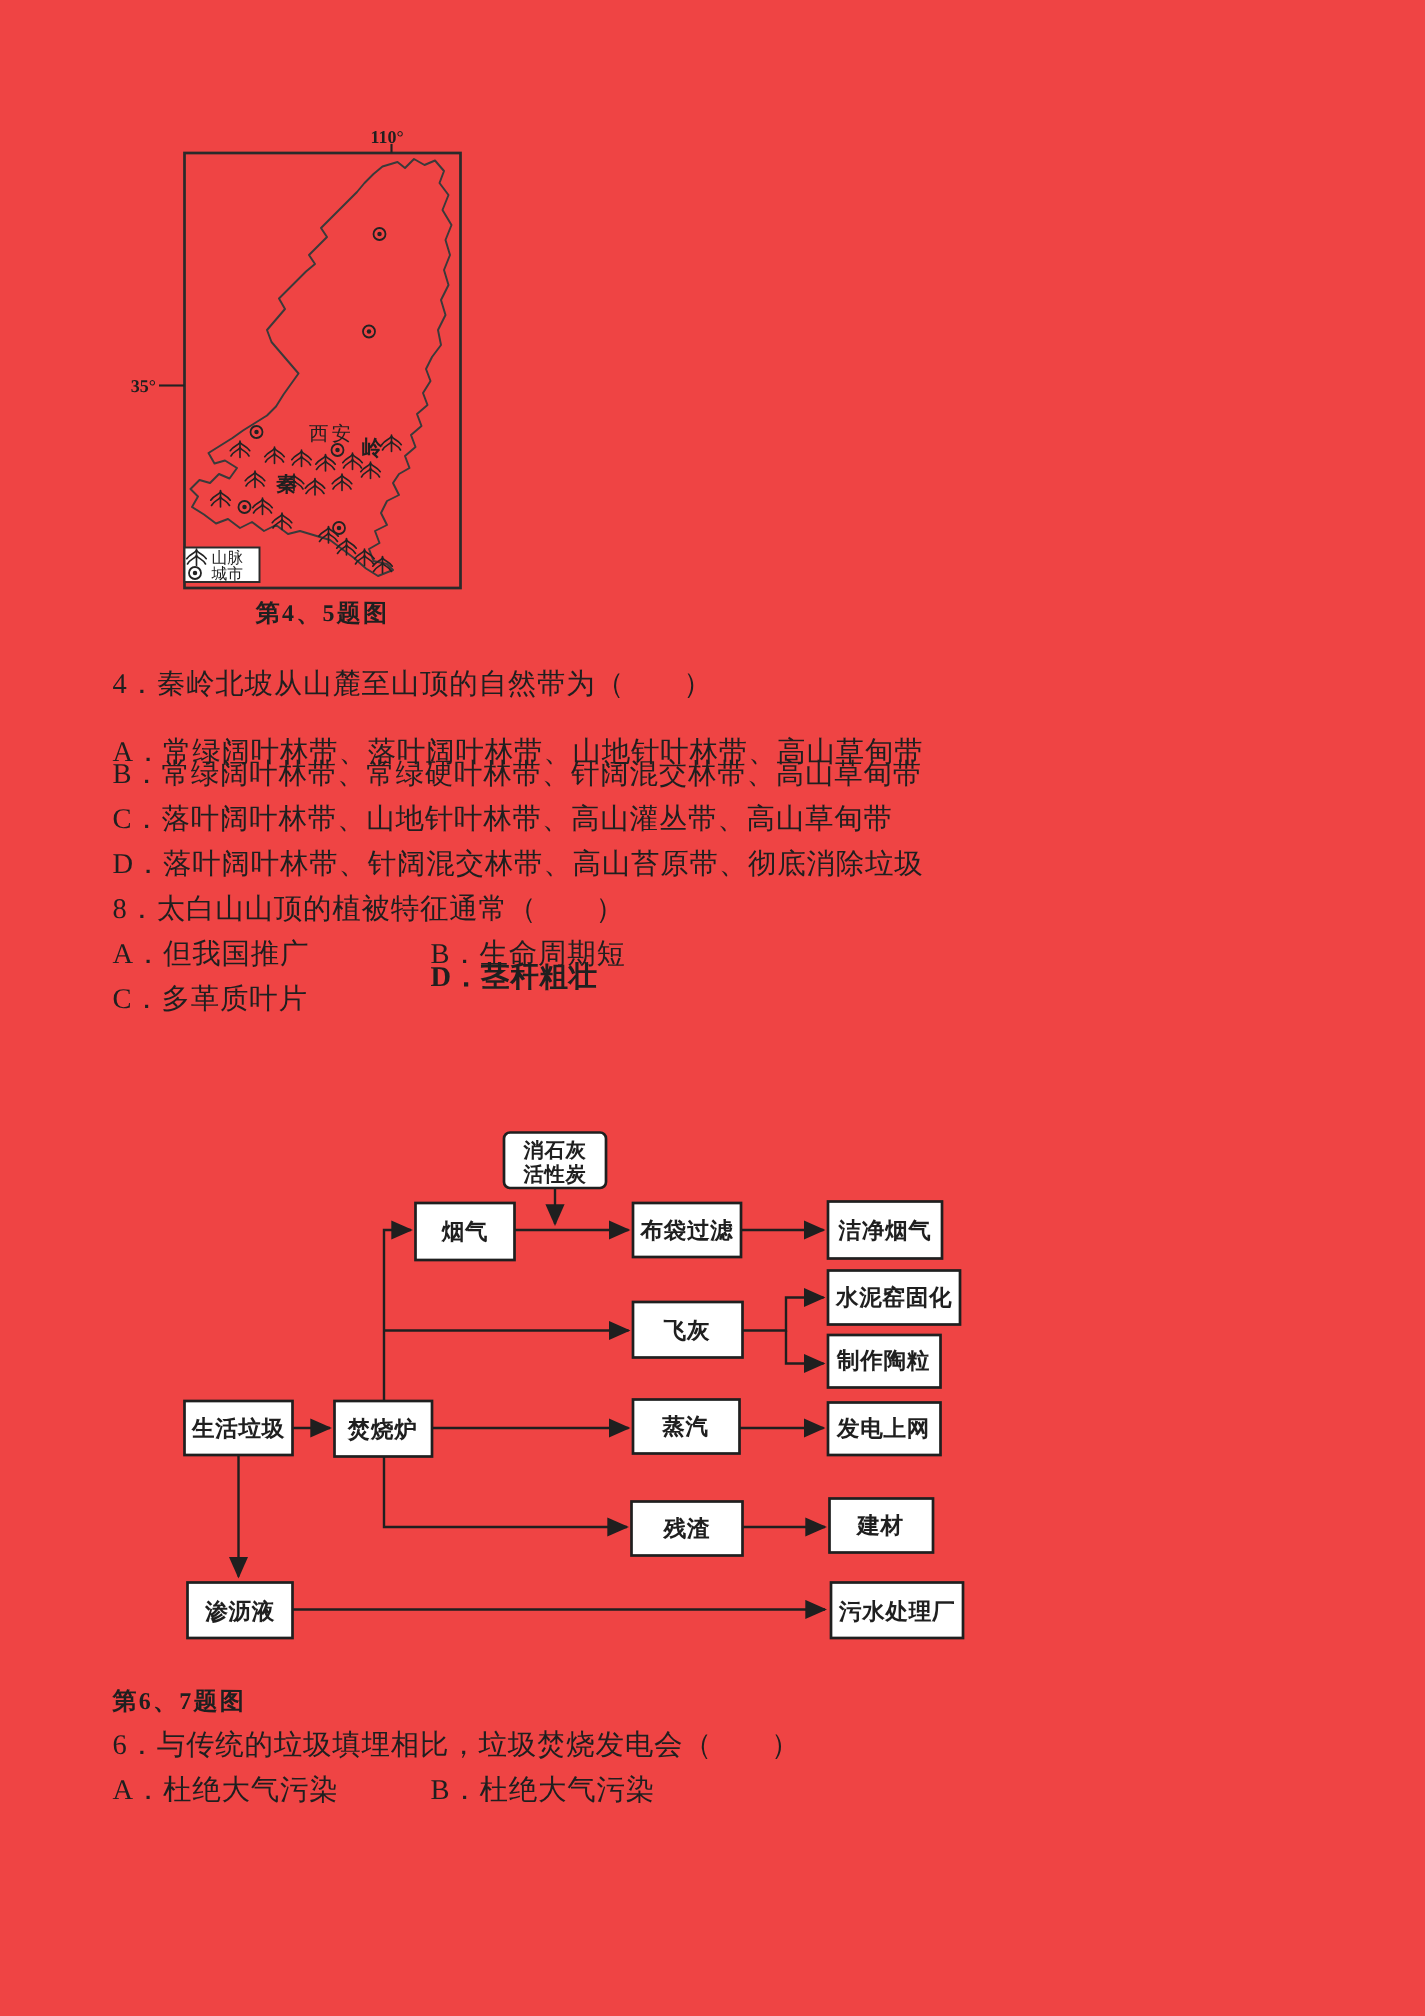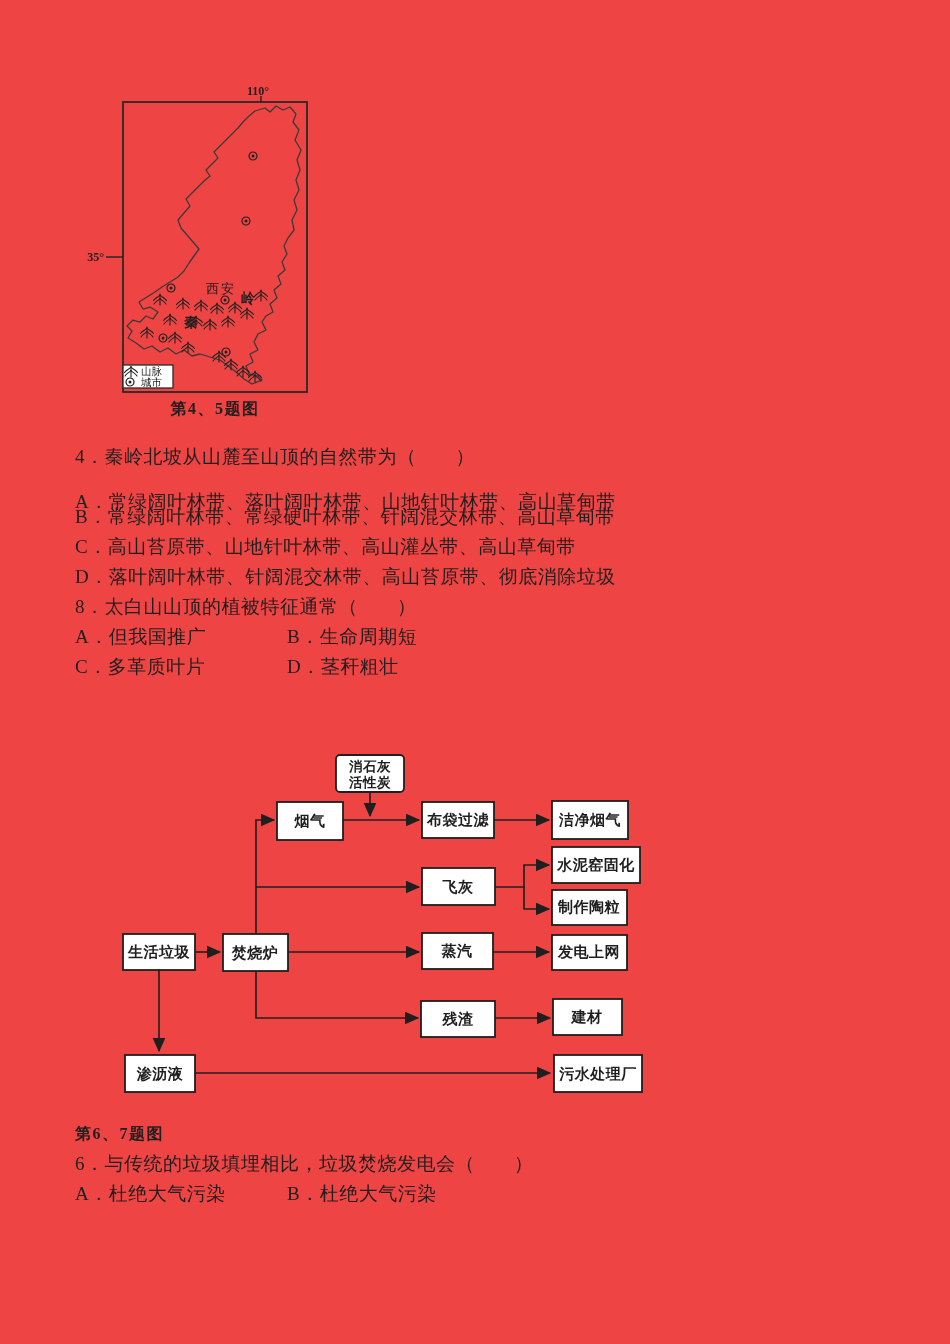--- a/index.html
+++ b/index.html
@@ -100,28 +100,28 @@
       <use href="#sym-city" x="130" y="382"></use>
       <text class="map-legend-txt" x="141" y="386">城市</text>
     </g>
   </svg>
 
   <div class="cap map-caption">第4、5题图</div>
 
   <div class="tline" style="left:75px;top:447px;">4．秦岭北坡从山麓至山顶的自然带为（　　）</div>
   <div class="tline" style="left:75px;top:492px;">A．常绿阔叶林带、落叶阔叶林带、山地针叶林带、高山草甸带</div>
   <div class="tline" style="left:75px;top:507px;text-align:right;">B．常绿阔叶林带、常绿硬叶林带、针阔混交林带、高山草甸带</div>
-  <div class="tline" style="left:75px;top:537px;">C．高山苔原带、山地针叶林带、高山灌丛带、高山草甸带</div>
+  <div class="tline" style="left:75px;top:537px;">C．落叶阔叶林带、山地针叶林带、高山灌丛带、高山草甸带</div>
   <div class="tline" style="left:75px;top:567px;">D．落叶阔叶林带、针阔混交林带、高山苔原带、彻底消除垃圾</div>
 
   <div class="tline" style="left:75px;top:597px;">8．太白山山顶的植被特征通常（　　）</div>
   <div class="tline" style="left:75px;top:627px;">A．但我国推广</div>
   <div class="tline" style="left:287px;top:627px;">B．生命周期短</div>
   <div class="tline" style="left:75px;top:657px;">C．多革质叶片</div>
-  <div class="tline" style="left:287px;top:657px;">D．茎秆粗壮</div>
+  <div class="tline" style="left:287px;top:642px;font-weight:bold;">D．茎秆粗壮</div>
 
 
   <svg style="left:100px;top:745px;" width="560" height="360" viewBox="100 745 560 360">
     <defs>
       <marker id="arr" markerWidth="10" markerHeight="9" refX="8.2" refY="4" orient="auto">
         <path d="M0,0 L9,4 L0,8 Z" fill="#1f1f1f"></path>
       </marker>
     </defs>
 
     <g stroke="#1f1f1f" stroke-width="1.6" fill="none">

